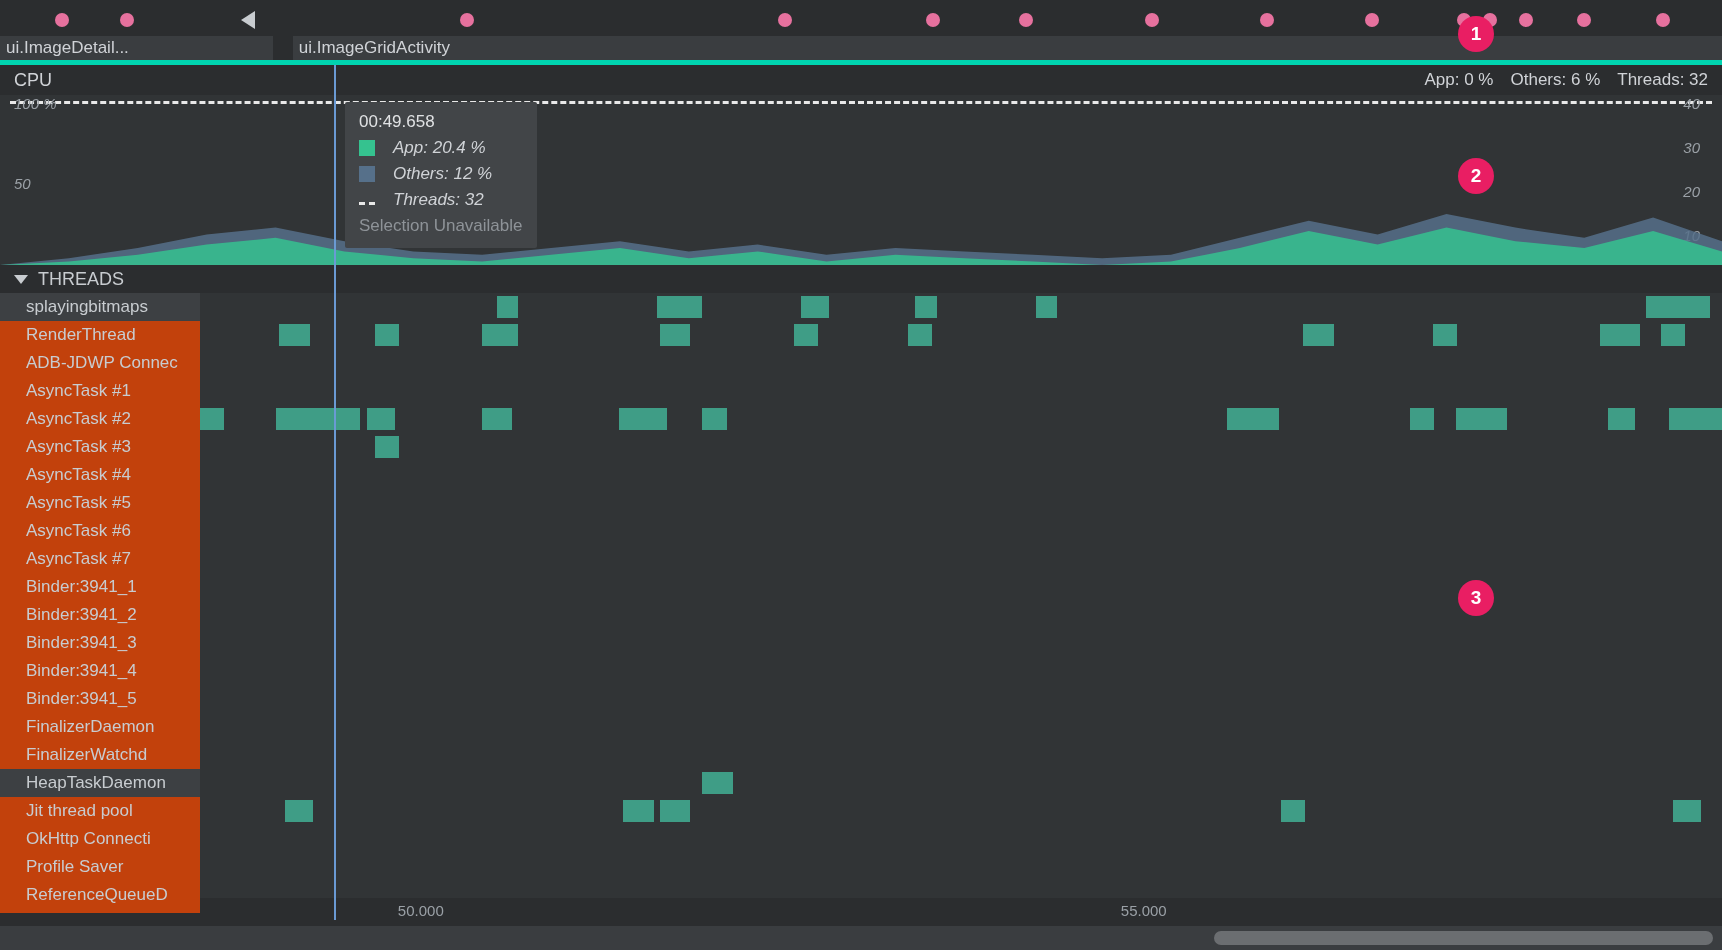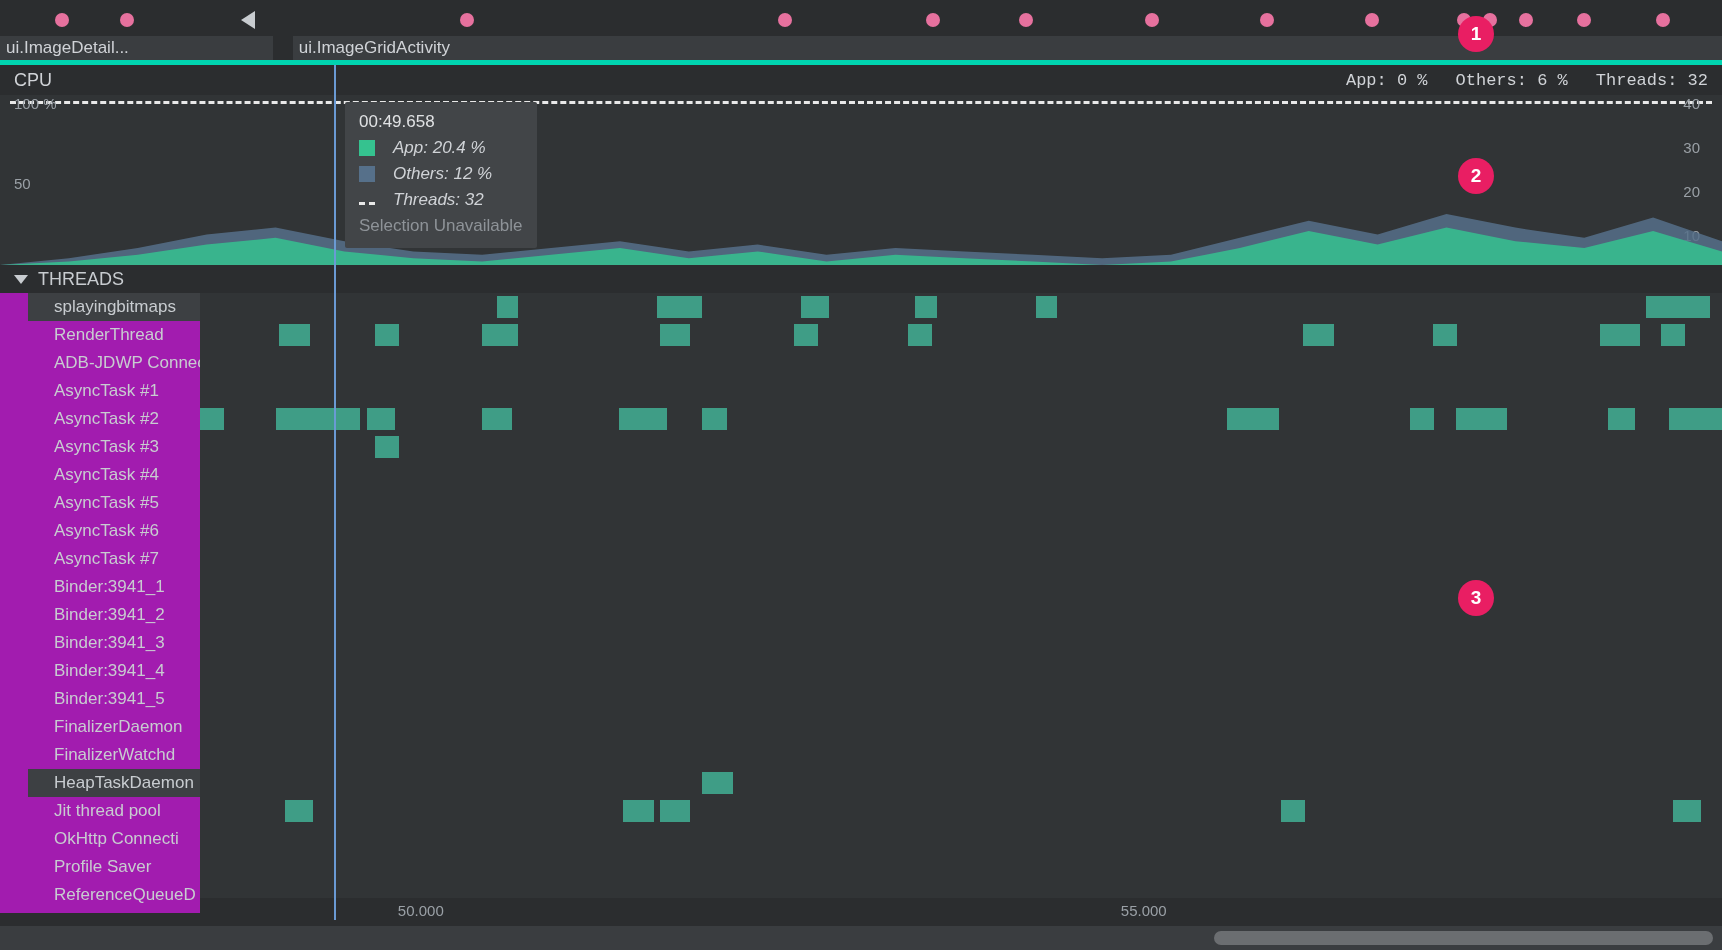--- a/index.html
+++ b/index.html
@@ -11,40 +11,40 @@
   .event-dot { position: absolute; top: 13px; width: 14px; height: 14px; border-radius: 50%; background: #e6719e; }
   .back-tri { position: absolute; top: 11px; width: 0; height: 0; border-top: 9px solid transparent; border-bottom: 9px solid transparent; border-right: 14px solid #c8ccd0; }
 
   
   .activity-bar { position: relative; height: 24px; }
   .activity-seg { position: absolute; top: 0; height: 24px; background: #3a3d40; color: #d0d3d7; font-size: 17px; padding-left: 6px; display: flex; align-items: center; overflow: hidden; white-space: nowrap; }
   .teal-rule { position: absolute; height: 5px; background: #00d4b0; left: 0; right: 0; }
 
   
   .cpu-header { position: relative; height: 30px; display: flex; align-items: center; padding: 0 14px; font-size: 18px; color: #d0d3d7; }
-  .cpu-header .right { margin-left: auto; display: flex; gap: 28px; font-size: 17px; font-family: Liberation Mono, monospace; }
-
-  
-  .cpu-chart { position: relative; height: 170px; background: #313436; overflow: visible; }
+  .cpu-header .right { margin-left: auto; display: flex; gap: 17px; font-size: 17px; }
+
+  
+  .cpu-chart { position: relative; height: 170px; background: #313436; overflow: visible; font-style: italic; }
   .cpu-chart .grid-top { position: absolute; left: 10px; right: 10px; top: 6px; border-top: 3px dashed #e8e8e8; }
   .cpu-chart .ylab-left { position: absolute; left: 14px; font-size: 15px; color: #9aa0a6; }
   .cpu-chart .ylab-right { position: absolute; right: 22px; font-size: 15px; color: #9aa0a6; text-align: right; }
   .cpu-svg { position: absolute; left: 0; right: 0; bottom: 0; height: 170px; width: 100%; }
 
   
   .tooltip { position: absolute; background: #424548; border-radius: 2px; padding: 10px 14px 12px 14px; font-size: 17px; color: #d0d3d7; z-index: 50; box-shadow: none; }
   .tooltip .row { display: flex; align-items: center; gap: 18px; margin-top: 6px; font-style: italic; }
   .swatch { width: 16px; height: 16px; flex: none; }
 
   
   .threads-header { position: relative; height: 28px; display: flex; align-items: center; gap: 10px; padding-left: 14px; font-size: 18px; background: #2b2d2f; }
   .disclosure { width: 0; height: 0; border-left: 7px solid transparent; border-right: 7px solid transparent; border-top: 9px solid #c8ccd0; }
 
   .threads-body { position: relative; display: flex; height: 620px; }
-  .thread-names { width: 200px; flex: none; background: #a21caf; padding-left: 28px; }
+  .thread-names { width: 200px; flex: none; background: #c2410c; }
   .thread-row-label { height: 28px; display: flex; align-items: center; padding-left: 26px; font-size: 17px; white-space: nowrap; overflow: hidden; }
   .thread-row-label.hover { background: #3d4043; }
 
   .thread-canvas { position: relative; flex: 1; background: #313436; }
   .thread-row { position: absolute; left: 0; right: 0; height: 28px; }
   .thread-block { position: absolute; top: 3px; height: 22px; background: #3f9d86; }
 
   
   .vcursor { position: absolute; top: 0; width: 2px; background: #6a9ad4; z-index: 40; }
 

